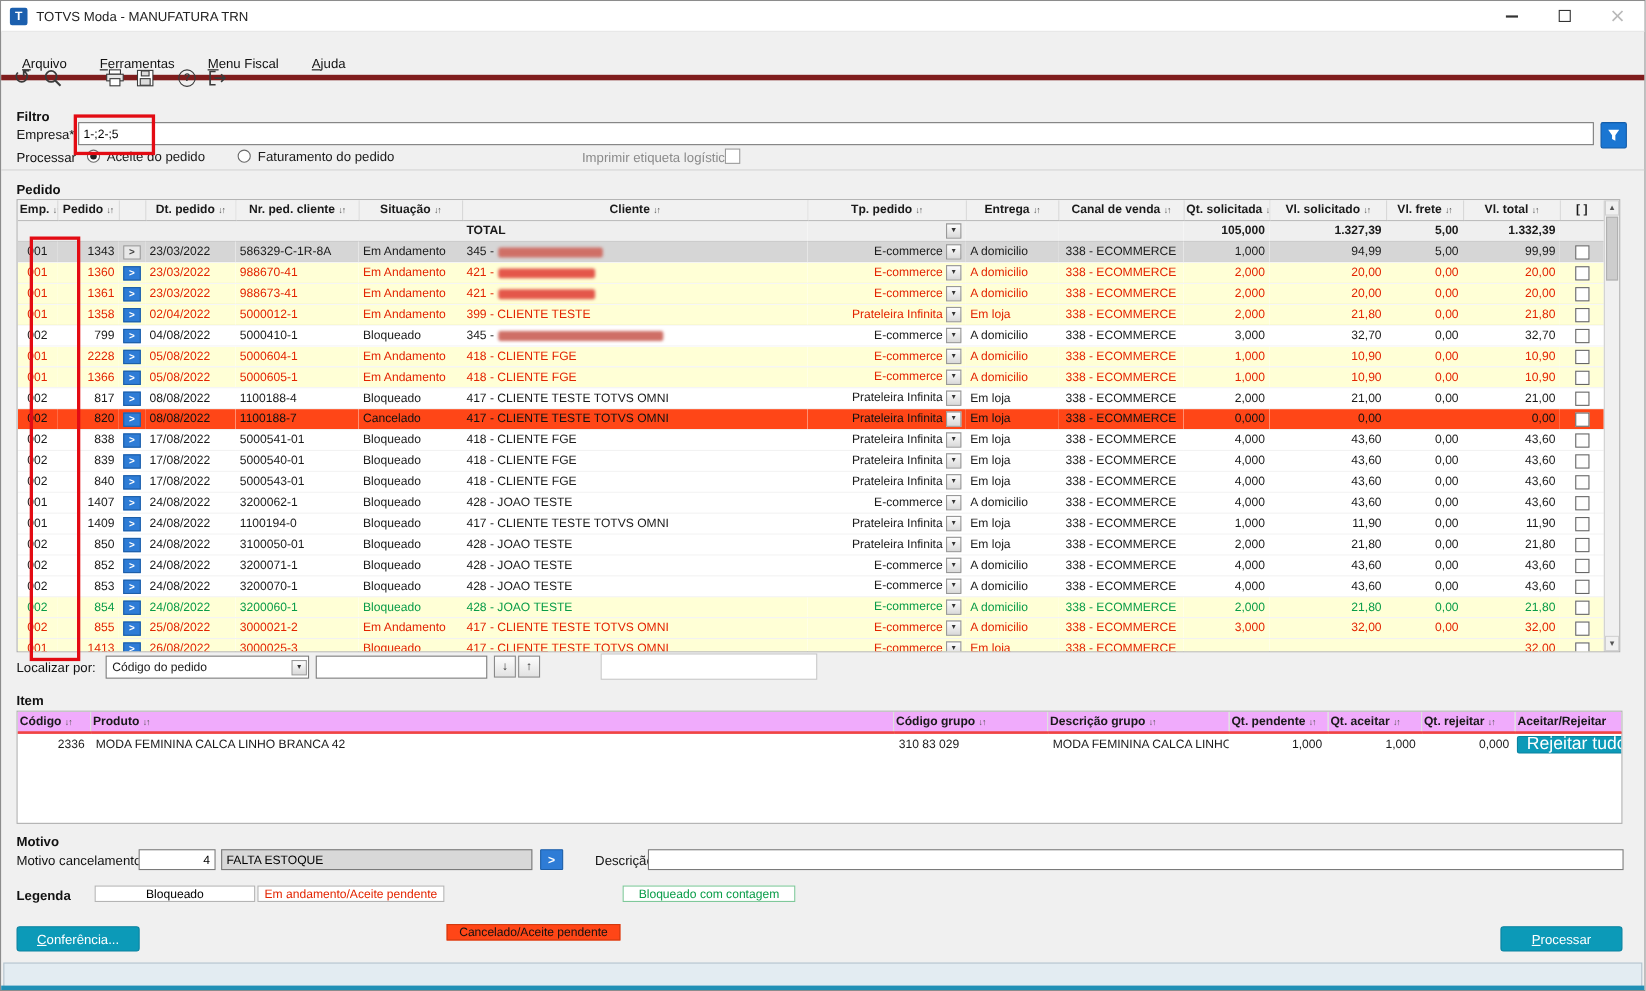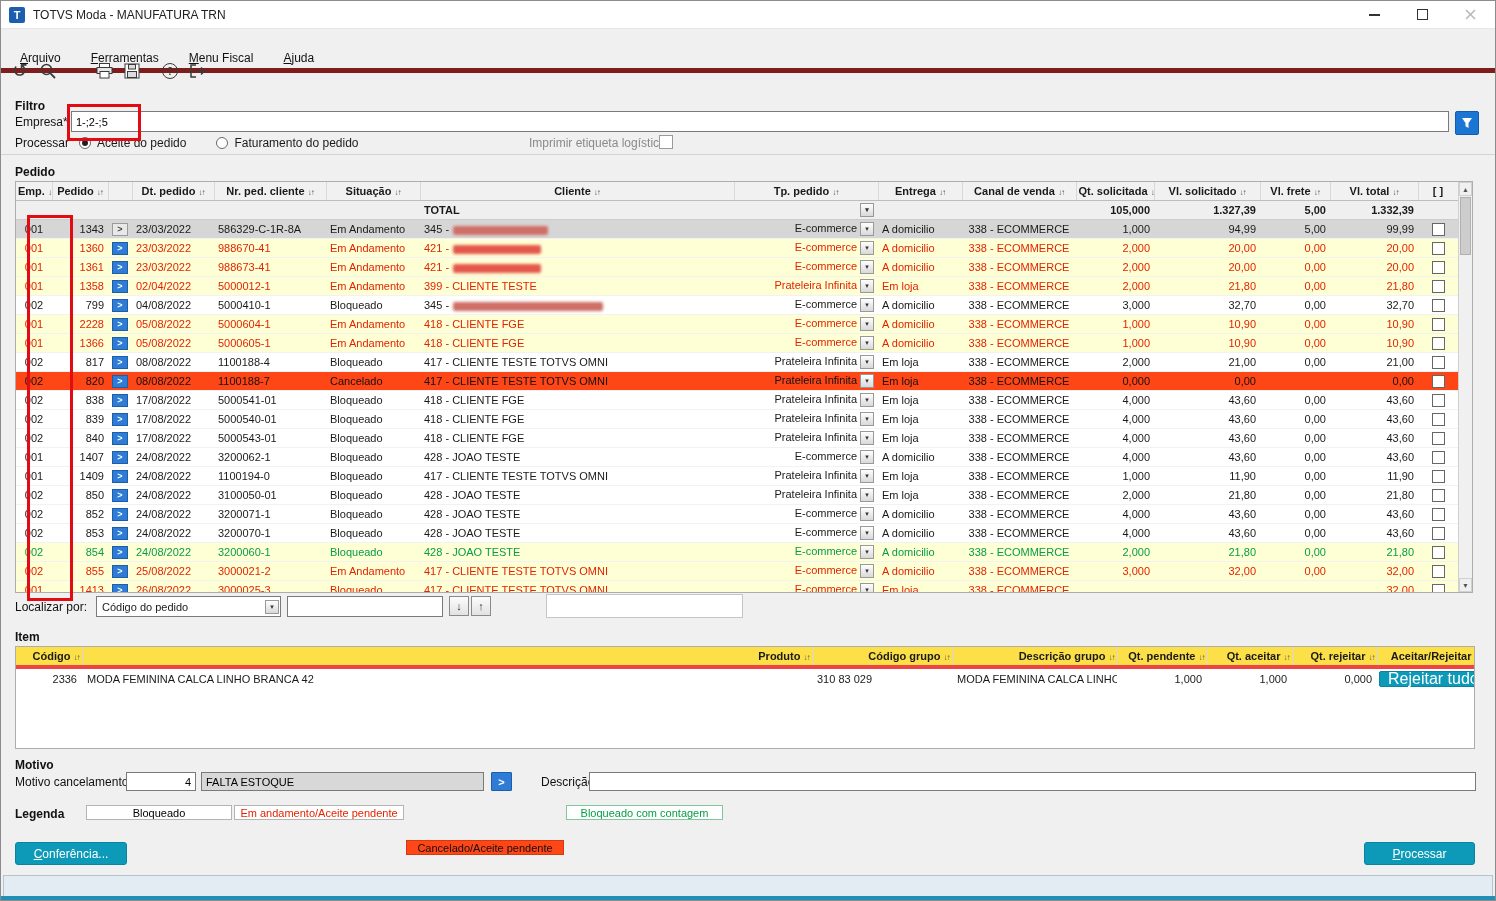--- a/index.html
+++ b/index.html
@@ -90,22 +90,22 @@
     display:flex;align-items:center;font-size:11px;padding-left:5px;}
   .selectbox .combo{margin-left:auto;margin-right:1px;}
   .sq-btn{position:absolute;width:20px;height:20px;border:1px solid #8a8a8a;background:linear-gradient(#fdfdfd,#e2e2e2);
     display:flex;align-items:center;justify-content:center;font-size:11px;color:#333;box-sizing:border-box;}
   .loc-panel{position:absolute;background:#fff;border:1px solid #c6c6c6;box-sizing:border-box;}
 
   
   .item-box{position:absolute;top:645px;left:14px;width:1460px;height:103px;background:#fff;
     border:1px solid #adadad;box-sizing:border-box;overflow:hidden;}
   .itable{border-collapse:collapse;table-layout:fixed;width:1458px;font-size:11px;}
-  .itable th{height:18px;background:#fde047;border-right:1px solid #d8d8d8;border-bottom:4px solid #ef4444;
-    font-weight:bold;font-size:11px;padding:0 2px;white-space:nowrap;overflow:hidden;text-align:right;}
+  .itable th{height:18px;background:#f0abfc;border-right:1px solid #d8d8d8;border-bottom:2px solid #ef4444;
+    font-weight:bold;font-size:11px;padding:0 2px;white-space:nowrap;overflow:hidden;text-align:left;}
   .itable td{height:19px;padding:0 5px;white-space:nowrap;overflow:hidden;}
   .btn-small{display:inline-block;background:#0c9ab8;color:#fff;border:1px solid #0a82a0;font-size:16px;
     height:16px;line-height:14px;padding:0 8px;border-radius:2px;min-width:76px;text-align:center;box-sizing:border-box;}
 
   
   .gray-input{background:#d8d8d8;}
   .blue-btn{position:absolute;width:21px;height:19px;background:#2e7cd6;border:1px solid #1d5ea8;color:#fff;
     font-size:11px;font-weight:bold;display:flex;align-items:center;justify-content:center;box-sizing:border-box;border-radius:1px;}
 
   

